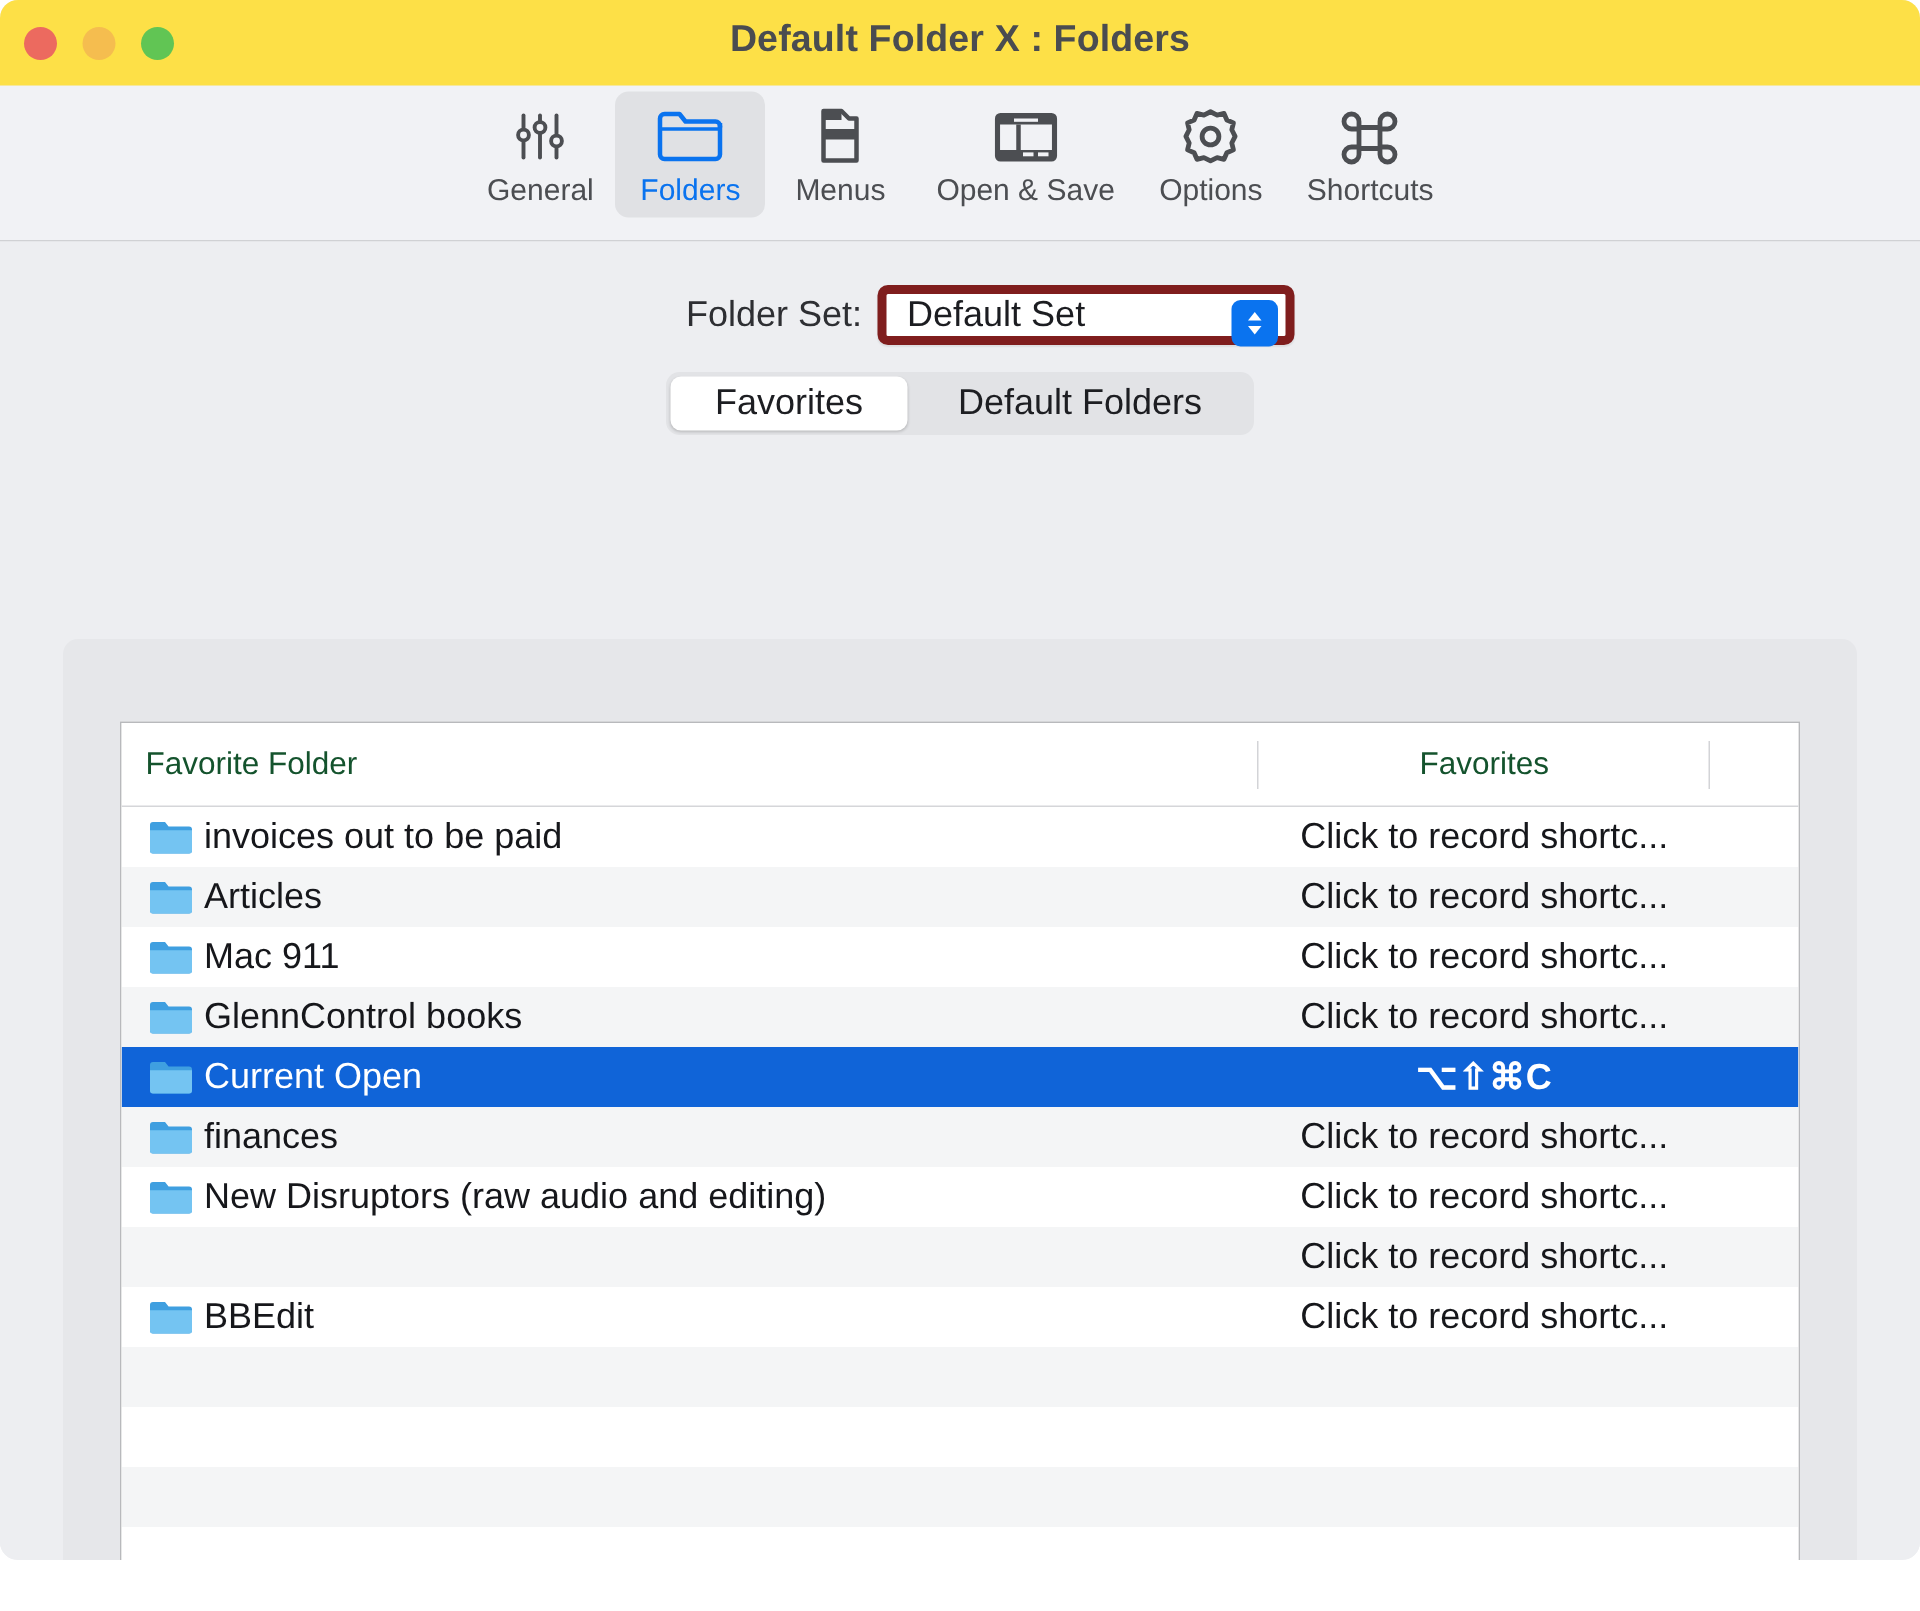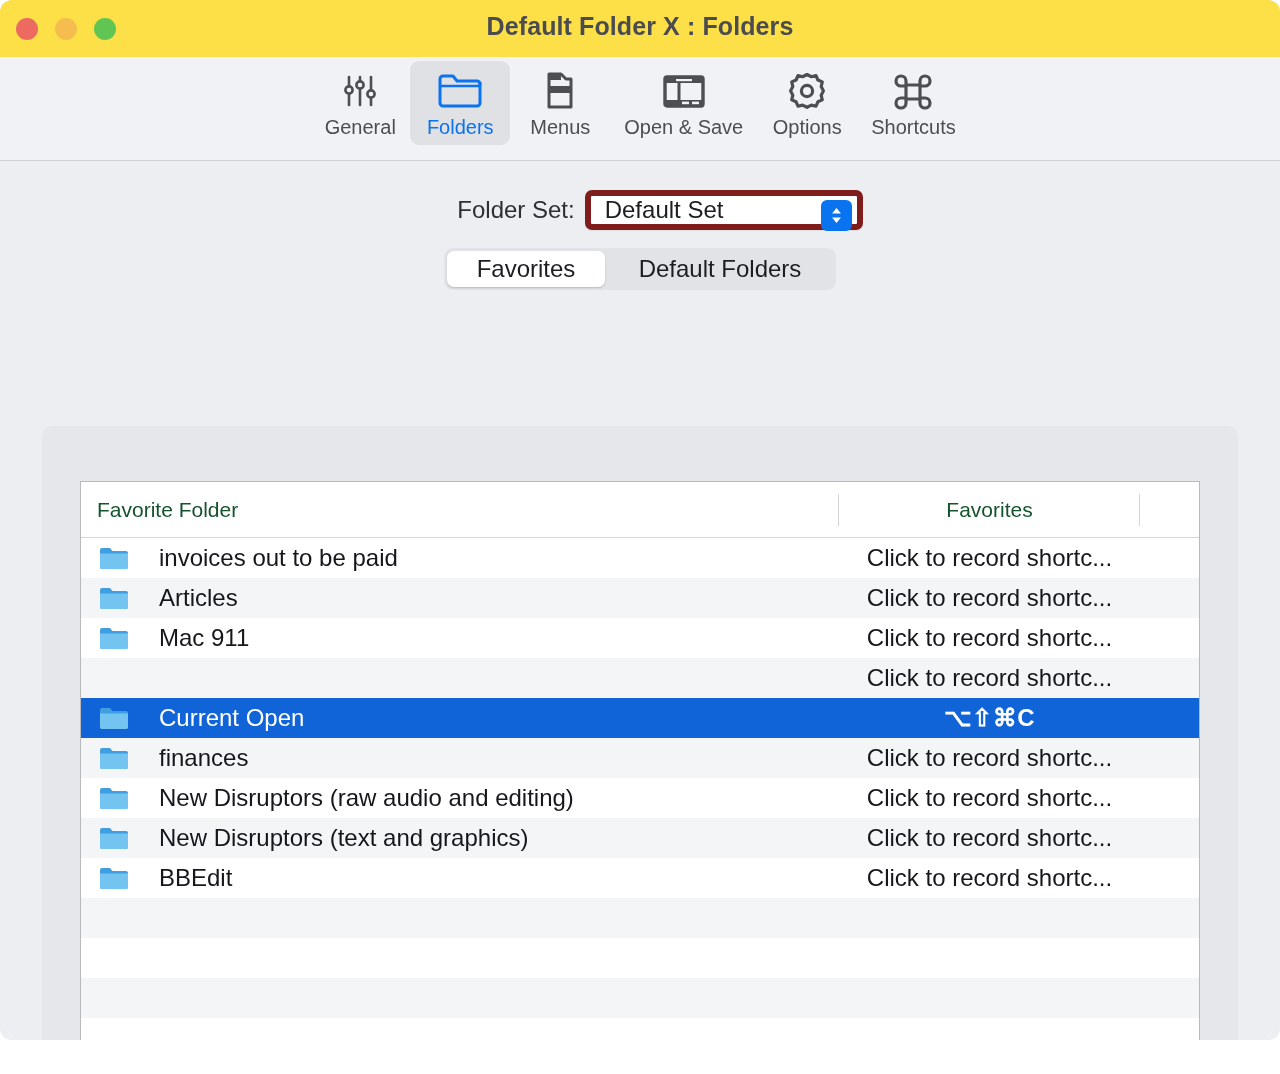--- a/index.html
+++ b/index.html
@@ -244,21 +244,21 @@
   }
   .row.odd  { background: #ffffff; }
   .row.even { background: #f4f5f6; }
   .row.selected { background: #1064d8; }
 
   .cell-folder {
     position: absolute;
     left: 18px;
     display: flex;
     align-items: center;
-    gap: 30px;
+    gap: 7px;
   }
   .folder-icon { flex: 0 0 auto; display: block; }
   .row-name {
     font-size: 24px;
     color: #16171b;
     white-space: nowrap;
   }
   .row.selected .row-name { color: #ffffff; }
 
   .cell-shortcut {
@@ -434,20 +434,27 @@
               <div class="cell-folder">
                 <svg width="30" height="26" viewBox="0 0 30 26" class="folder-icon">
                   <path d="M1 5 a2 2 0 0 1 2 -2 H11 l2.4 3 H27 a2 2 0 0 1 2 2 V22 a2 2 0 0 1 -2 2 H3 a2 2 0 0 1 -2 -2 Z" fill="#3f9fe0"></path>
                   <path d="M1 8.5 H29 V22 a2 2 0 0 1 -2 2 H3 a2 2 0 0 1 -2 -2 Z" fill="#74c4f2"></path>
                 </svg>
                 <span class="row-name">Mac 911</span>
               </div>
               <div class="cell-shortcut">Click to record shortc...</div>
             </div>
             <div class="row even">
+              <div class="cell-folder">
+                <svg width="30" height="26" viewBox="0 0 30 26" class="folder-icon">
+                  <path d="M1 5 a2 2 0 0 1 2 -2 H11 l2.4 3 H27 a2 2 0 0 1 2 2 V22 a2 2 0 0 1 -2 2 H3 a2 2 0 0 1 -2 -2 Z" fill="#3f9fe0"></path>
+                  <path d="M1 8.5 H29 V22 a2 2 0 0 1 -2 2 H3 a2 2 0 0 1 -2 -2 Z" fill="#74c4f2"></path>
+                </svg>
+                <span class="row-name">GlennControl books</span>
+              </div>
               <div class="cell-shortcut">Click to record shortc...</div>
             </div>
             <div class="row selected">
               <div class="cell-folder">
                 <svg width="30" height="26" viewBox="0 0 30 26" class="folder-icon">
                   <path d="M1 5 a2 2 0 0 1 2 -2 H11 l2.4 3 H27 a2 2 0 0 1 2 2 V22 a2 2 0 0 1 -2 2 H3 a2 2 0 0 1 -2 -2 Z" fill="#3f9fe0"></path>
                   <path d="M1 8.5 H29 V22 a2 2 0 0 1 -2 2 H3 a2 2 0 0 1 -2 -2 Z" fill="#74c4f2"></path>
                 </svg>
                 <span class="row-name">Current Open</span>
               </div>
@@ -467,27 +474,20 @@
               <div class="cell-folder">
                 <svg width="30" height="26" viewBox="0 0 30 26" class="folder-icon">
                   <path d="M1 5 a2 2 0 0 1 2 -2 H11 l2.4 3 H27 a2 2 0 0 1 2 2 V22 a2 2 0 0 1 -2 2 H3 a2 2 0 0 1 -2 -2 Z" fill="#3f9fe0"></path>
                   <path d="M1 8.5 H29 V22 a2 2 0 0 1 -2 2 H3 a2 2 0 0 1 -2 -2 Z" fill="#74c4f2"></path>
                 </svg>
                 <span class="row-name">New Disruptors (raw audio and editing)</span>
               </div>
               <div class="cell-shortcut">Click to record shortc...</div>
             </div>
             <div class="row even">
-              <div class="cell-folder">
-                <svg width="30" height="26" viewBox="0 0 30 26" class="folder-icon">
-                  <path d="M1 5 a2 2 0 0 1 2 -2 H11 l2.4 3 H27 a2 2 0 0 1 2 2 V22 a2 2 0 0 1 -2 2 H3 a2 2 0 0 1 -2 -2 Z" fill="#3f9fe0"></path>
-                  <path d="M1 8.5 H29 V22 a2 2 0 0 1 -2 2 H3 a2 2 0 0 1 -2 -2 Z" fill="#74c4f2"></path>
-                </svg>
-                <span class="row-name">New Disruptors (text and graphics)</span>
-              </div>
               <div class="cell-shortcut">Click to record shortc...</div>
             </div>
             <div class="row odd">
               <div class="cell-folder">
                 <svg width="30" height="26" viewBox="0 0 30 26" class="folder-icon">
                   <path d="M1 5 a2 2 0 0 1 2 -2 H11 l2.4 3 H27 a2 2 0 0 1 2 2 V22 a2 2 0 0 1 -2 2 H3 a2 2 0 0 1 -2 -2 Z" fill="#3f9fe0"></path>
                   <path d="M1 8.5 H29 V22 a2 2 0 0 1 -2 2 H3 a2 2 0 0 1 -2 -2 Z" fill="#74c4f2"></path>
                 </svg>
                 <span class="row-name">BBEdit</span>
               </div>

